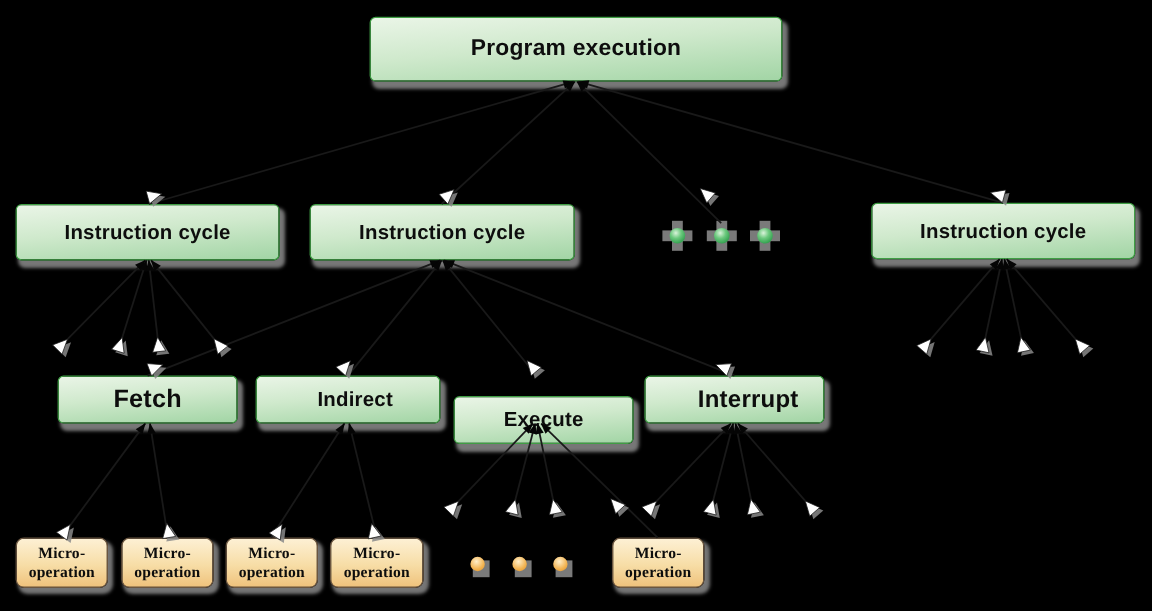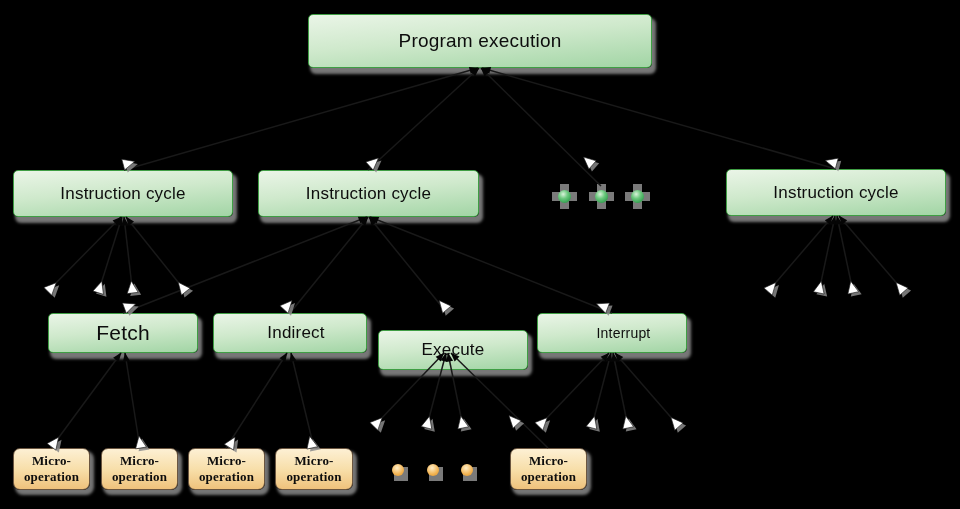--- a/index.html
+++ b/index.html
@@ -8,21 +8,21 @@
     font-family:"Liberation Sans","DejaVu Sans",sans-serif;
   }
   .node{
     position:absolute;display:flex;align-items:center;justify-content:center;
     text-align:center;color:#0d0d0d;letter-spacing:.2px;box-sizing:border-box;
   }
   .node.green{
     border:1.5px solid var(--green-border);border-radius:5px;
     background:linear-gradient(175deg,#eaf5e7 0%,#cfe9cc 45%,#a2d5a5 100%);
     box-shadow:3px 5px 3px 1px rgba(153,153,153,.78);
-    font-weight:400;
+    font-weight:700;
   }
   .node.orange{
     border:1.2px solid var(--orange-border);border-radius:7px;
     background:linear-gradient(to bottom,#fdf0d4 0%,#f7dda6 55%,#efc27c 100%);
     box-shadow:3px 4px 3px 1px rgba(150,150,150,.78);
     font-weight:600;line-height:1.22;font-family:Liberation Serif, serif;
   }
   .dot{position:absolute;border-radius:50%;}
   .dot.green{
     background:radial-gradient(circle at 40% 32%,#d9f3da 0%,#6cc97e 38%,#2f9e4c 78%,#1d7a38 100%);
@@ -53,21 +53,21 @@
       </div>
       <div class="node green" style="left: 48px; top: 313px; width: 150px; height: 40px; font-size: 21px;">
         <span>Fetch</span>
       </div>
       <div class="node green" style="left: 213px; top: 313px; width: 154px; height: 40px; font-size: 17px; padding-left: 12px;">
         <span>Indirect</span>
       </div>
       <div class="node green" style="left: 378px; top: 313px; width: 150px; height: 40px; font-size: 17px; margin-top: 17px;">
         <span>Execute</span>
       </div>
-      <div class="node green" style="left: 537px; top: 313px; width: 150px; height: 40px; font-size: 14px; padding-left: 23px;">
+      <div class="node green" style="left: 537px; top: 313px; width: 150px; height: 40px; font-size: 20px; padding-left: 23px;">
         <span>Interrupt</span>
       </div>
       <div class="node orange" style="left: 13px; top: 448px; width: 77px; height: 42px; font-size: 13px;">
         <div>
           <div>Micro-</div>
           <div>operation</div>
         </div>
       </div>
       <div class="node orange" style="left: 101px; top: 448px; width: 77px; height: 42px; font-size: 13px;">
         <div>

